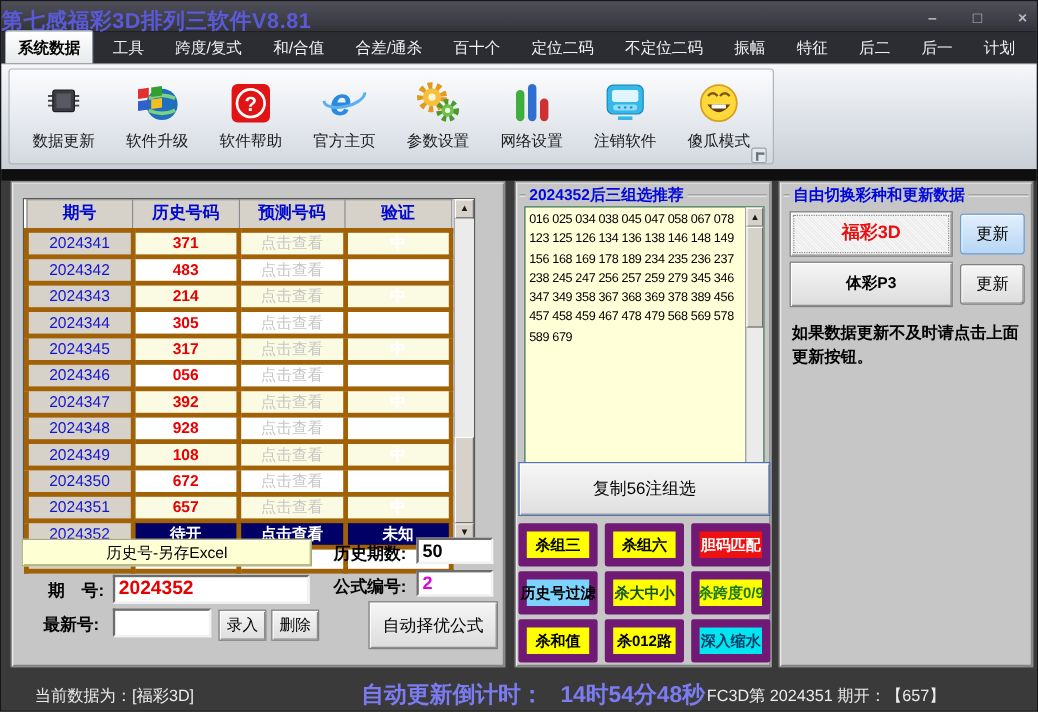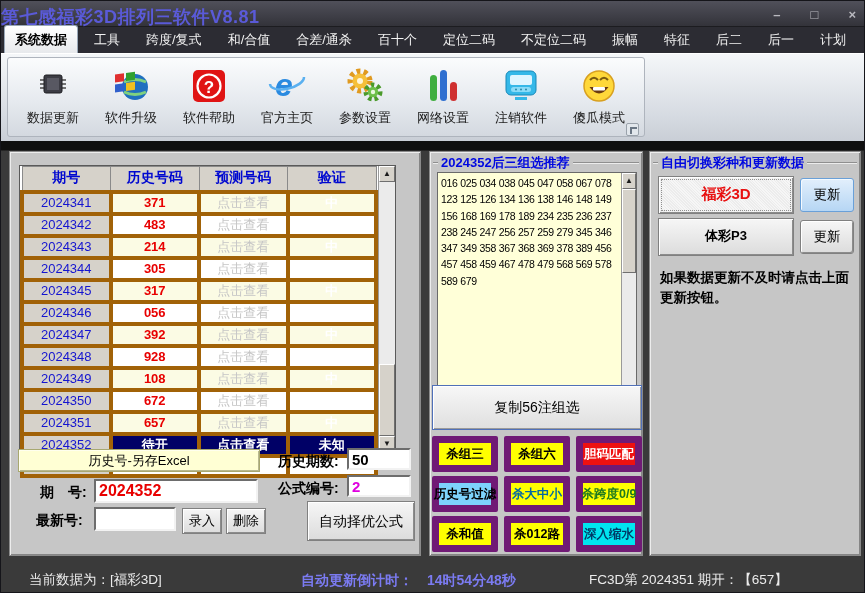--- a/index.html
+++ b/index.html
@@ -88,21 +88,21 @@
   #fc3d-btn{left:8px;top:24px;width:136px;height:38px;font-size:15px;font-weight:bold;color:#e81010;line-height:34px;
     background:repeating-linear-gradient(45deg,#ececec 0 1px,#f6f6f6 1px 2px);outline:1px dotted #909090;outline-offset:-4px;}
   #update1-btn{left:150px;top:26px;width:54px;height:34px;background:linear-gradient(#e2effc,#b6d6f4);border:1px solid #6aa0d8;border-radius:3px;box-shadow:inset 1px 1px 0 #f4faff;font-size:13.5px;line-height:32px;}
   #tcp3-btn{left:8px;top:66px;width:136px;height:38px;font-size:13px;font-weight:bold;color:#000;line-height:34px;}
   #update2-btn{left:150px;top:68px;width:54px;height:34px;border-radius:3px;font-size:13.5px;line-height:32px;}
   #switch-note{position:absolute;left:10px;top:116px;width:194px;font-size:13.5px;font-weight:bold;line-height:1.5;color:#000;}
 
   
   #statusbar{position:absolute;left:0;top:565px;width:100%;height:28px;background:#3a3a3a;}
   #status-left{position:absolute;left:28px;top:0;line-height:28px;color:#ebebeb;font-size:13.5px;}
-  #status-countdown{position:absolute;left:300px;top:0;line-height:28px;color:#7b7bf2;font-size:14px;font-weight:bold;display:flex;}
+  #status-countdown{position:absolute;left:300px;top:0;line-height:28px;color:#7b7bf2;font-size:19px;font-weight:bold;display:flex;}
   #countdown-value{margin-left:14px;}
   #status-right{position:absolute;left:588px;top:0;line-height:28px;color:#ebebeb;font-size:13.5px;}
 </style>
 </head>
 <body>
 
 <div id="window">
 
   <div id="titlebar">
     <div id="title-text">第七感福彩3D排列三软件V8.81</div>
@@ -370,21 +370,21 @@
           </div>
           <div class="sbtn">▼</div>
         </div>
       </div>
       <div id="copy-btn" class="btn3d">复制56注组选</div>
       <div id="filter-grid">
           <div class="fbtn" style="background: rgb(255, 255, 0); color: rgb(0, 0, 0);">杀组三</div>
           <div class="fbtn" style="background: rgb(255, 255, 0); color: rgb(0, 0, 0);">杀组六</div>
           <div class="fbtn" style="background: rgb(238, 17, 17); color: rgb(255, 255, 255);">胆码匹配</div>
           <div class="fbtn" style="background: #7dd3fc; color: rgb(0, 0, 0); text-align: center;">历史号过滤</div>
-          <div class="fbtn" style="background: rgb(255, 255, 0); color: #0369a1;">杀大中小</div>
+          <div class="fbtn" style="background: rgb(255, 255, 0); color: #14532d;">杀大中小</div>
           <div class="fbtn" style="background: rgb(255, 255, 0); color: rgb(30, 122, 30);">杀跨度0/9</div>
           <div class="fbtn" style="background: rgb(255, 255, 0); color: rgb(0, 0, 0);">杀和值</div>
           <div class="fbtn" style="background: rgb(255, 255, 0); color: rgb(0, 0, 0);">杀012路</div>
           <div class="fbtn" style="background: rgb(0, 229, 240); color: rgb(0, 58, 102);">深入缩水</div>
         </div>
     </div>
 
     <div id="panel-right" class="panel">
       <div class="group-title-row">
         <div class="tline short"></div>

